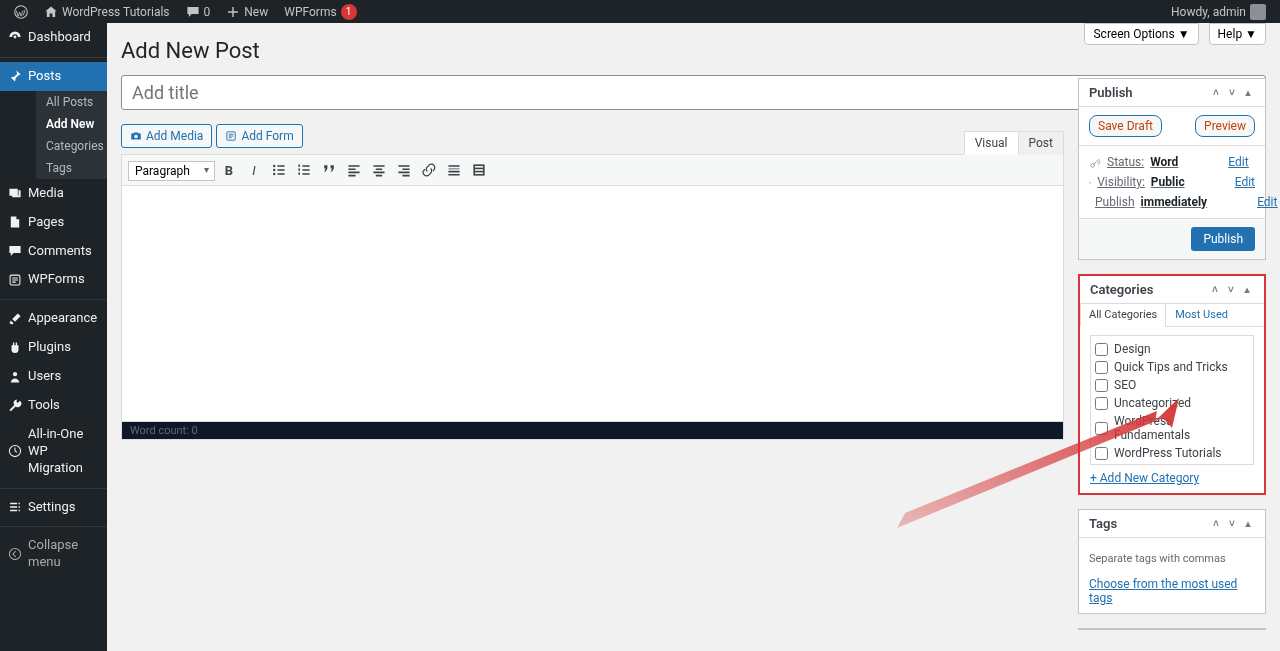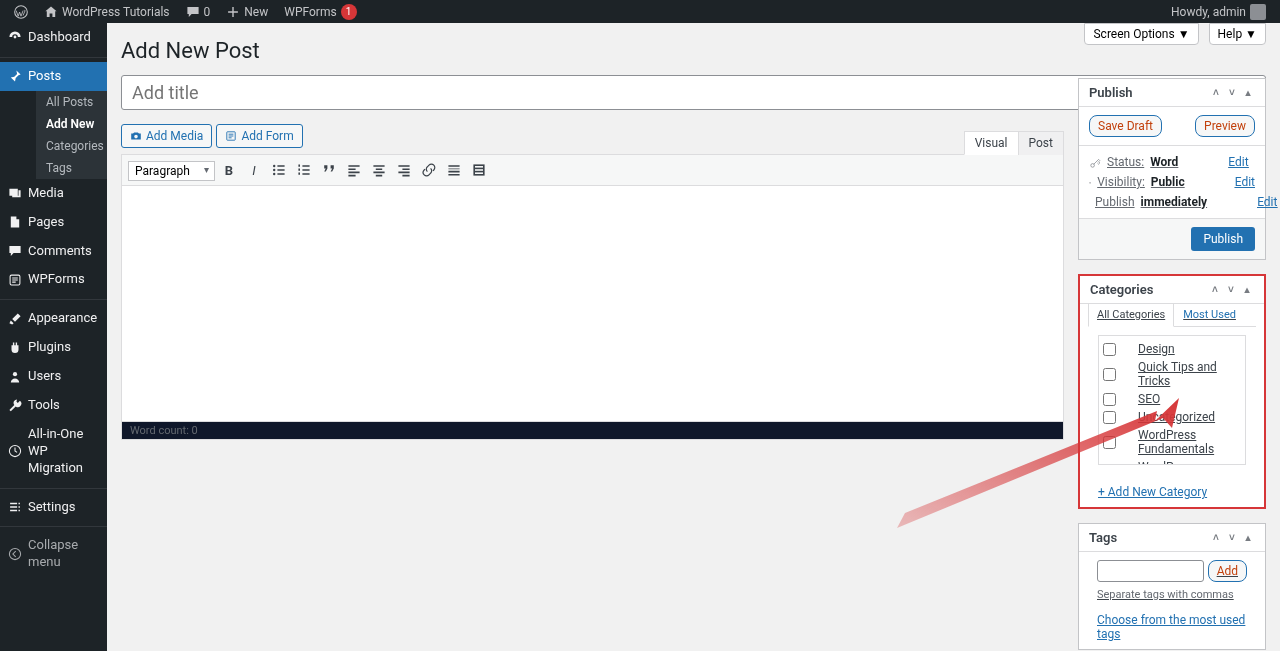--- a/index.html
+++ b/index.html
@@ -63,21 +63,21 @@
 .tb-btn svg { width: 16px; height: 16px; fill: currentColor; }
 .editor-area { min-height: 235px; background: #fff; }
 .editor-status { border-top: 1px solid #dcdcde; background: #0f172a; padding: 2px 8px; font-size: 11px; color: #646970; }
 
 
 .metabox { background: #fff; border: 1px solid #c3c4c7; margin-bottom: 14px; }
 .metabox.highlight { border: 2px solid #d63638; }
 .mb-head { padding: 6px 10px; border-bottom: 1px solid #dcdcde; font-weight: 600; font-size: 13px; display: flex; justify-content: space-between; align-items: center; }
 .mb-controls { display: flex; gap: 2px; }
 .mb-ctrl { width: 14px; height: 14px; display: inline-flex; align-items: center; justify-content: center; cursor: pointer; color: #787c82; font-size: 10px; }
-.mb-body { padding: 8px 18px; font-size: 12px; text-decoration: underline; }
+.mb-body { padding: 8px 10px; font-size: 12px; }
 
 
 .pub-actions-top { display: flex; justify-content: space-between; padding: 8px 10px; }
 .btn-sec { background: #f6f7f7; border: 1px solid #2271b1; color: #c2410c; padding: 3px 8px; font-size: 12px; border-radius: 8px; cursor: pointer; }
 .pub-meta { border-top: 1px solid #dcdcde; padding: 6px 10px; font-size: 12px; color: #646970; }
 .pub-row { display: flex; align-items: flex-end; gap: 6px; padding: 3px 0; text-decoration: underline; }
 .pub-row svg { width: 12px; height: 12px; fill: #8c8f94; }
 .pub-row .link { color: #2271b1; text-decoration: underline; cursor: pointer; margin-left: 44px; }
 .pub-row strong { color: #1d2327; }
 .pub-submit { border-top: 1px solid #dcdcde; background: #f6f7f7; padding: 8px 10px; text-align: right; }
@@ -85,24 +85,24 @@
 
 
 .cat-tabs { display: flex; border-bottom: 1px solid #dcdcde; margin: -8px -10px 8px; }
 .cat-tab { padding: 4px 8px; font-size: 11px; cursor: pointer; border: 1px solid transparent; border-top: none; }
 .cat-tab.current { border: 1px solid #dcdcde; border-top: none; border-bottom: 1px solid #fff; margin-bottom: -1px; background: #fff; }
 .cat-tab.link { color: #2271b1; }
 .cat-list { max-height: 130px; overflow-y: scroll; border: 1px solid #dcdcde; padding: 4px; }
 .cat-list::-webkit-scrollbar { width: 12px; }
 .cat-list::-webkit-scrollbar-track { background: #f0f0f1; }
 .cat-list::-webkit-scrollbar-thumb { background: #c3c4c7; border-radius: 6px; }
-.cat-item { display: flex; align-items: center; gap: 22px; padding: 2px 0; font-size: 12px; }
+.cat-item { display: flex; align-items: center; gap: 6px; padding: 2px 0; font-size: 12px; }
 .cat-item input { width: 13px; height: 13px; }
 .cat-item.child { padding-left: 14px; }
-.add-cat { color: #2271b1; text-decoration: underline; font-size: 12px; cursor: pointer; display: inline-block; margin-top: 20px; text-align: center; }
+.add-cat { color: #2271b1; text-decoration: underline; font-size: 12px; cursor: pointer; display: inline-block; margin-top: 6px; text-align: center; }
 
 
 .tag-row { display: flex; gap: 4px; }
 .tag-input { flex: 1; border: 1px solid #8c8f94; padding: 3px 6px; font-size: 12px; border-radius: 3px; min-width: 0; }
 .tag-hint { font-size: 11px; color: #646970; margin-top: 6px; }
 .tag-link { color: #2271b1; text-decoration: underline; font-size: 12px; cursor: pointer; display: inline-block; margin-top: 12px; }
 
 
 .arrow-annot { position: absolute; top: 375px; left: 790px; width: 290px; height: 130px; pointer-events: none; z-index: 5; }
 
@@ -475,24 +475,20 @@
         <div class="metabox">
           <div class="mb-head">
               <span>Tags</span>
               <span class="mb-controls">
                 <span class="mb-ctrl">˄</span>
                 <span class="mb-ctrl">˅</span>
                 <span class="mb-ctrl">▴</span>
               </span>
             </div>
           <div class="mb-body">
-            <div class="tag-row">
-              <input class="tag-input" style="">
-              <button class="btn-sec">Add</button>
-            </div>
             <div class="tag-hint">Separate tags with commas</div>
             <span class="tag-link">Choose from the most used tags</span>
           </div>
         </div>
 
         <div class="metabox">
           
           
         </div>
       </div>

